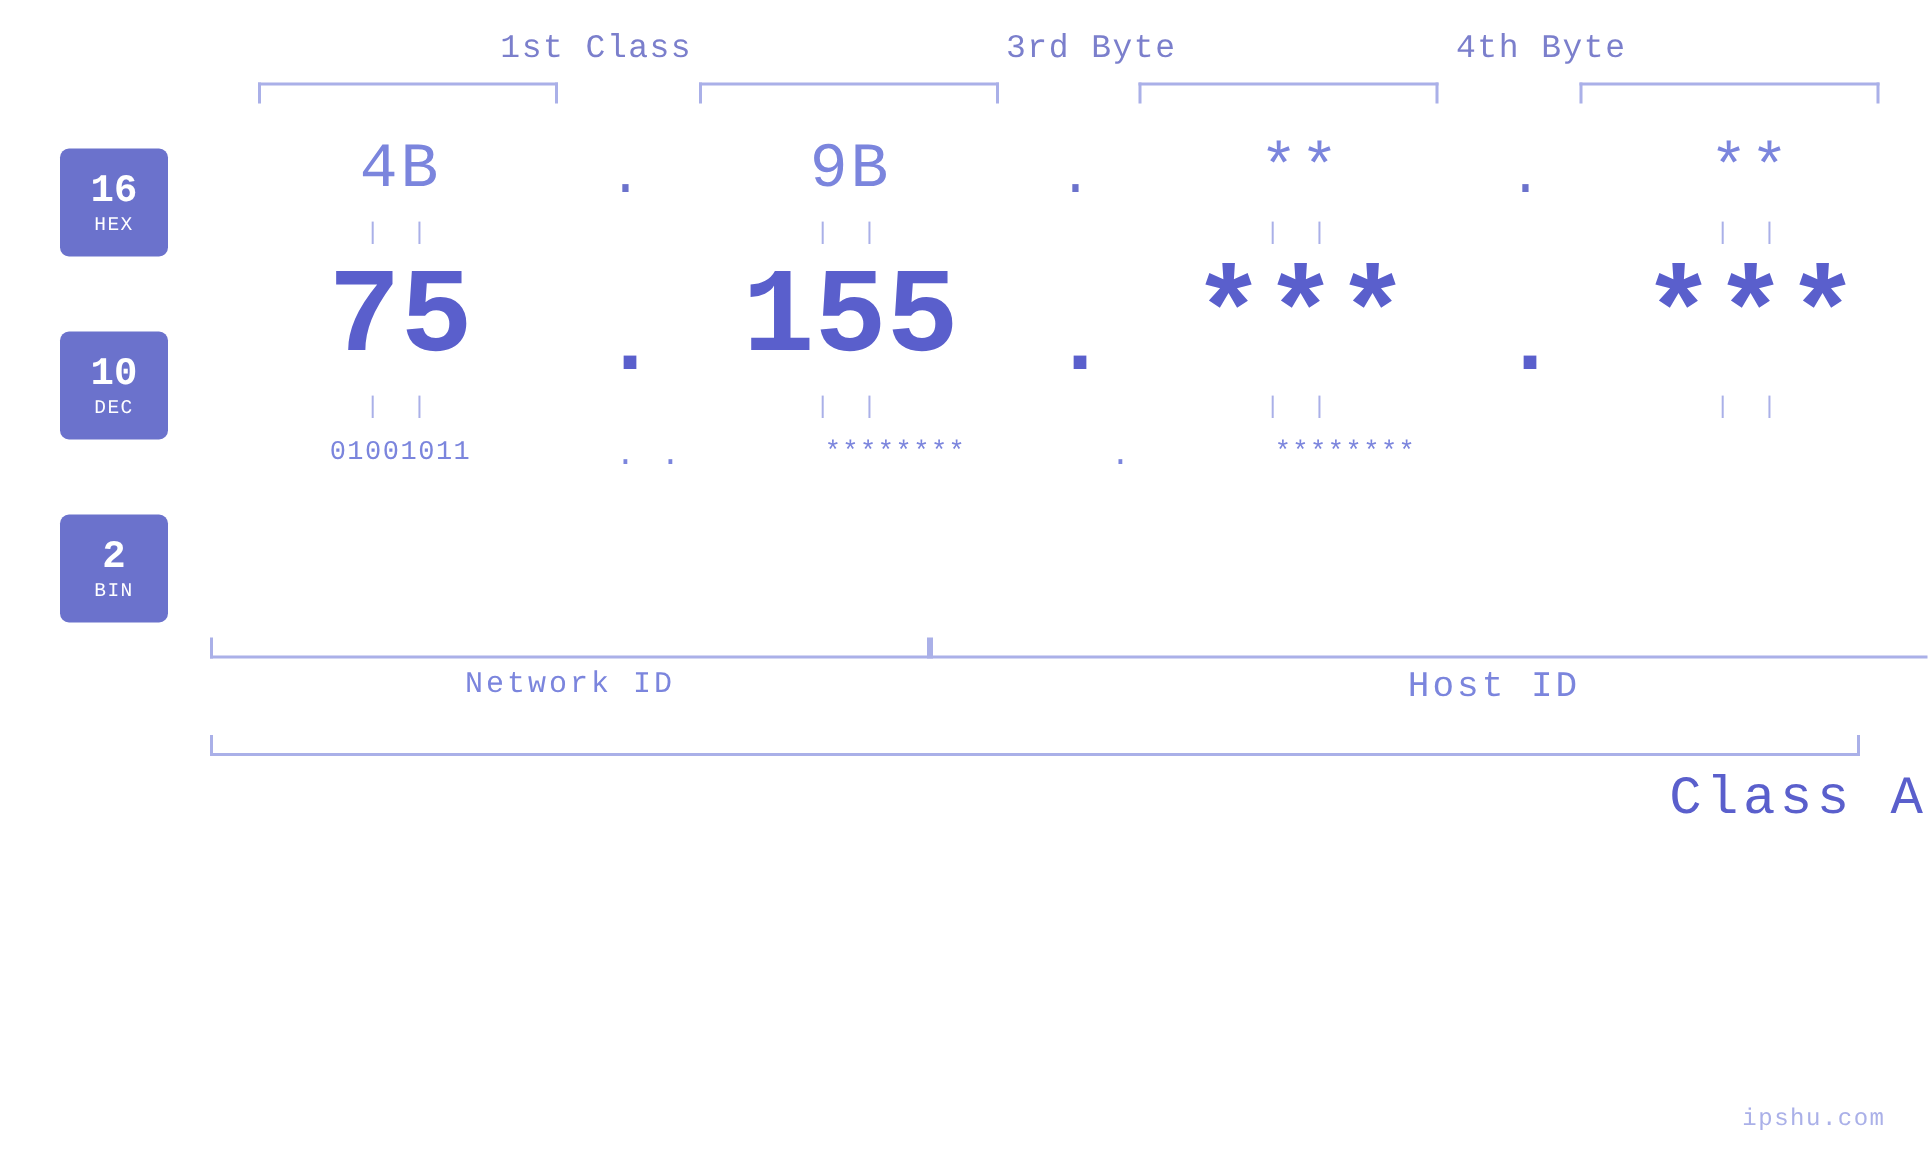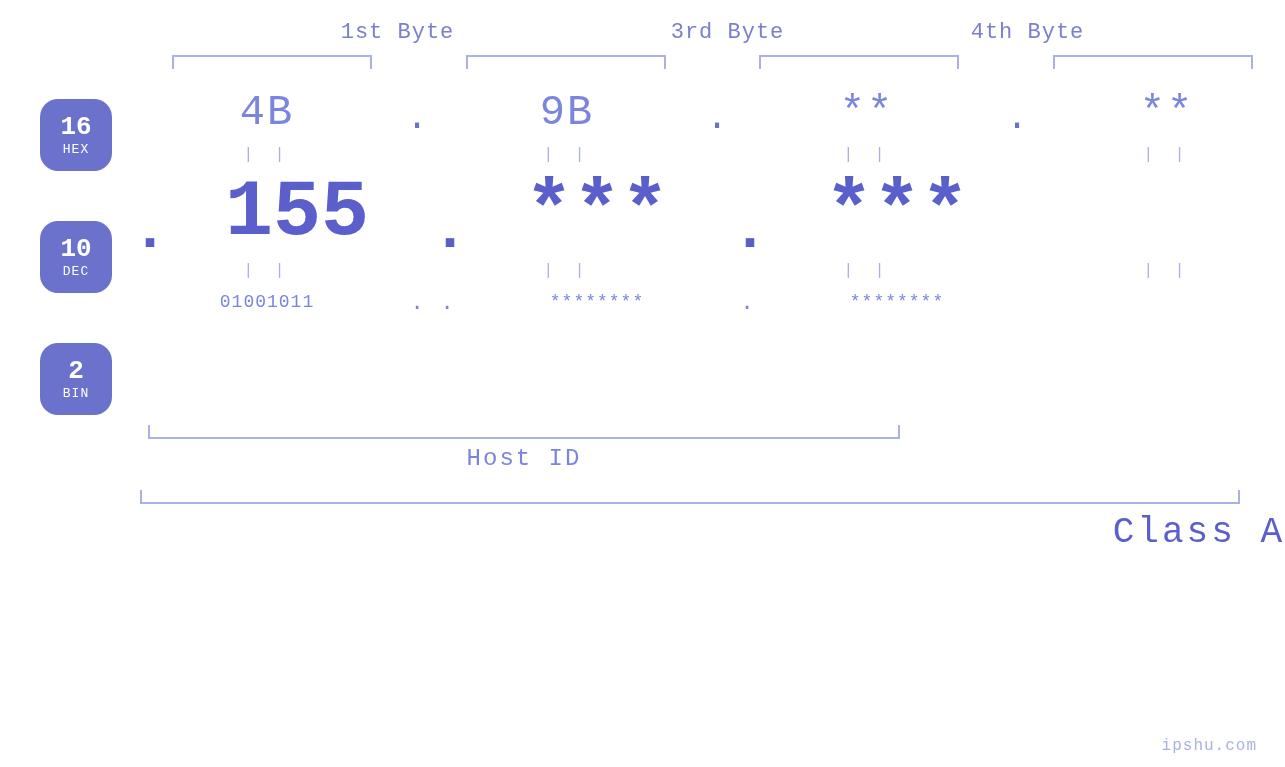--- a/index.html
+++ b/index.html
@@ -76,21 +76,21 @@
       flex-direction: column;
       gap: 50px;
       margin-right: 20px;
       margin-top: 10px;
     }
 
     .badge {
       width: 72px;
       height: 72px;
       background: #6b72cc;
-      border-radius: 18px;
+      border-radius: 6px;
       display: flex;
       flex-direction: column;
       align-items: center;
       justify-content: center;
       color: #fff;
     }
 
     .badge-num {
       font-size: 26px;
       font-weight: bold;
@@ -199,21 +199,21 @@
       font-size: 16px;
       letter-spacing: 1px;
     }
   </style>
 </head>
 <body>
 
 <div class="main-container">
 
   <div class="byte-headers">
-    <div class="byte-header">1st Byte</div>
+    <div class="byte-header">1st Class</div>
     <div style="width:30px"></div>
     <div style="width:30px"></div>
     <div class="byte-header">3rd Byte</div>
     <div style="width:30px"></div>
     <div class="byte-header">4th Byte</div>
   </div>
 
   <div class="bracket-row">
     <div class="bracket-cell">
       <div class="bracket"></div>
@@ -265,20 +265,21 @@
         <div class="eq-cell" style="color:#aab0e8; font-size:16px; letter-spacing:6px;">| |</div>
         <div class="eq-dot-cell"></div>
         <div class="eq-cell" style="color:#aab0e8; font-size:16px; letter-spacing:6px;">| |</div>
         <div class="eq-dot-cell"></div>
         <div class="eq-cell" style="color:#aab0e8; font-size:16px; letter-spacing:6px;">| |</div>
         <div class="eq-dot-cell"></div>
         <div class="eq-cell" style="color:#aab0e8; font-size:16px; letter-spacing:6px;">| |</div>
       </div>
 
       <div class="data-row dec-row">
+        <div class="data-cell">75</div>
         <div class="dot-cell" style="font-size:60px; font-weight:bold; top:18px;">.</div>
         <div class="data-cell">155</div>
         <div class="dot-cell" style="font-size:60px; font-weight:bold; top:18px;">.</div>
         <div class="data-cell">***</div>
         <div class="dot-cell" style="font-size:60px; font-weight:bold; top:18px;">.</div>
         <div class="data-cell">***</div>
       </div>
 
       <div class="eq-row">
         <div class="eq-cell" style="color:#aab0e8; font-size:16px; letter-spacing:6px;">| |</div>
@@ -296,20 +297,24 @@
         <div class="dot-cell">.</div>
         <div class="data-cell">********</div>
         <div class="dot-cell">.</div>
         <div class="data-cell">********</div>
       </div>
 
     </div>
   </div>
 
   <div style="display:flex; width:100%; padding-left:140px; margin-top:10px; align-items:flex-start;">
+    <div style="display:flex; flex-direction:column; align-items:center;">
+      <div style="width:480px; height:14px; border-bottom:2px solid #aab0e8; border-left:2px solid #aab0e8; border-right:2px solid #aab0e8;"></div>
+      <div style="font-size:20px; color:#7b85dd; letter-spacing:2px; margin-top:6px;">Network ID</div>
+    </div>
     <div style="width:8px;"></div>
     <div style="display:flex; flex-direction:column; align-items:center;">
       <div style="width:752px; height:14px; border-bottom:2px solid #aab0e8; border-left:2px solid #aab0e8; border-right:2px solid #aab0e8;"></div>
       <div style="font-size:24px; color:#7b85dd; letter-spacing:2px; margin-top:6px;">Host ID</div>
     </div>
   </div>
 
   <div style="display:flex; width:100%; padding-left:140px; margin-top:18px;">
     <div style="width:1100px; height:14px; border-bottom:2px solid #aab0e8; border-left:2px solid #aab0e8; border-right:2px solid #aab0e8;"></div>
   </div>

